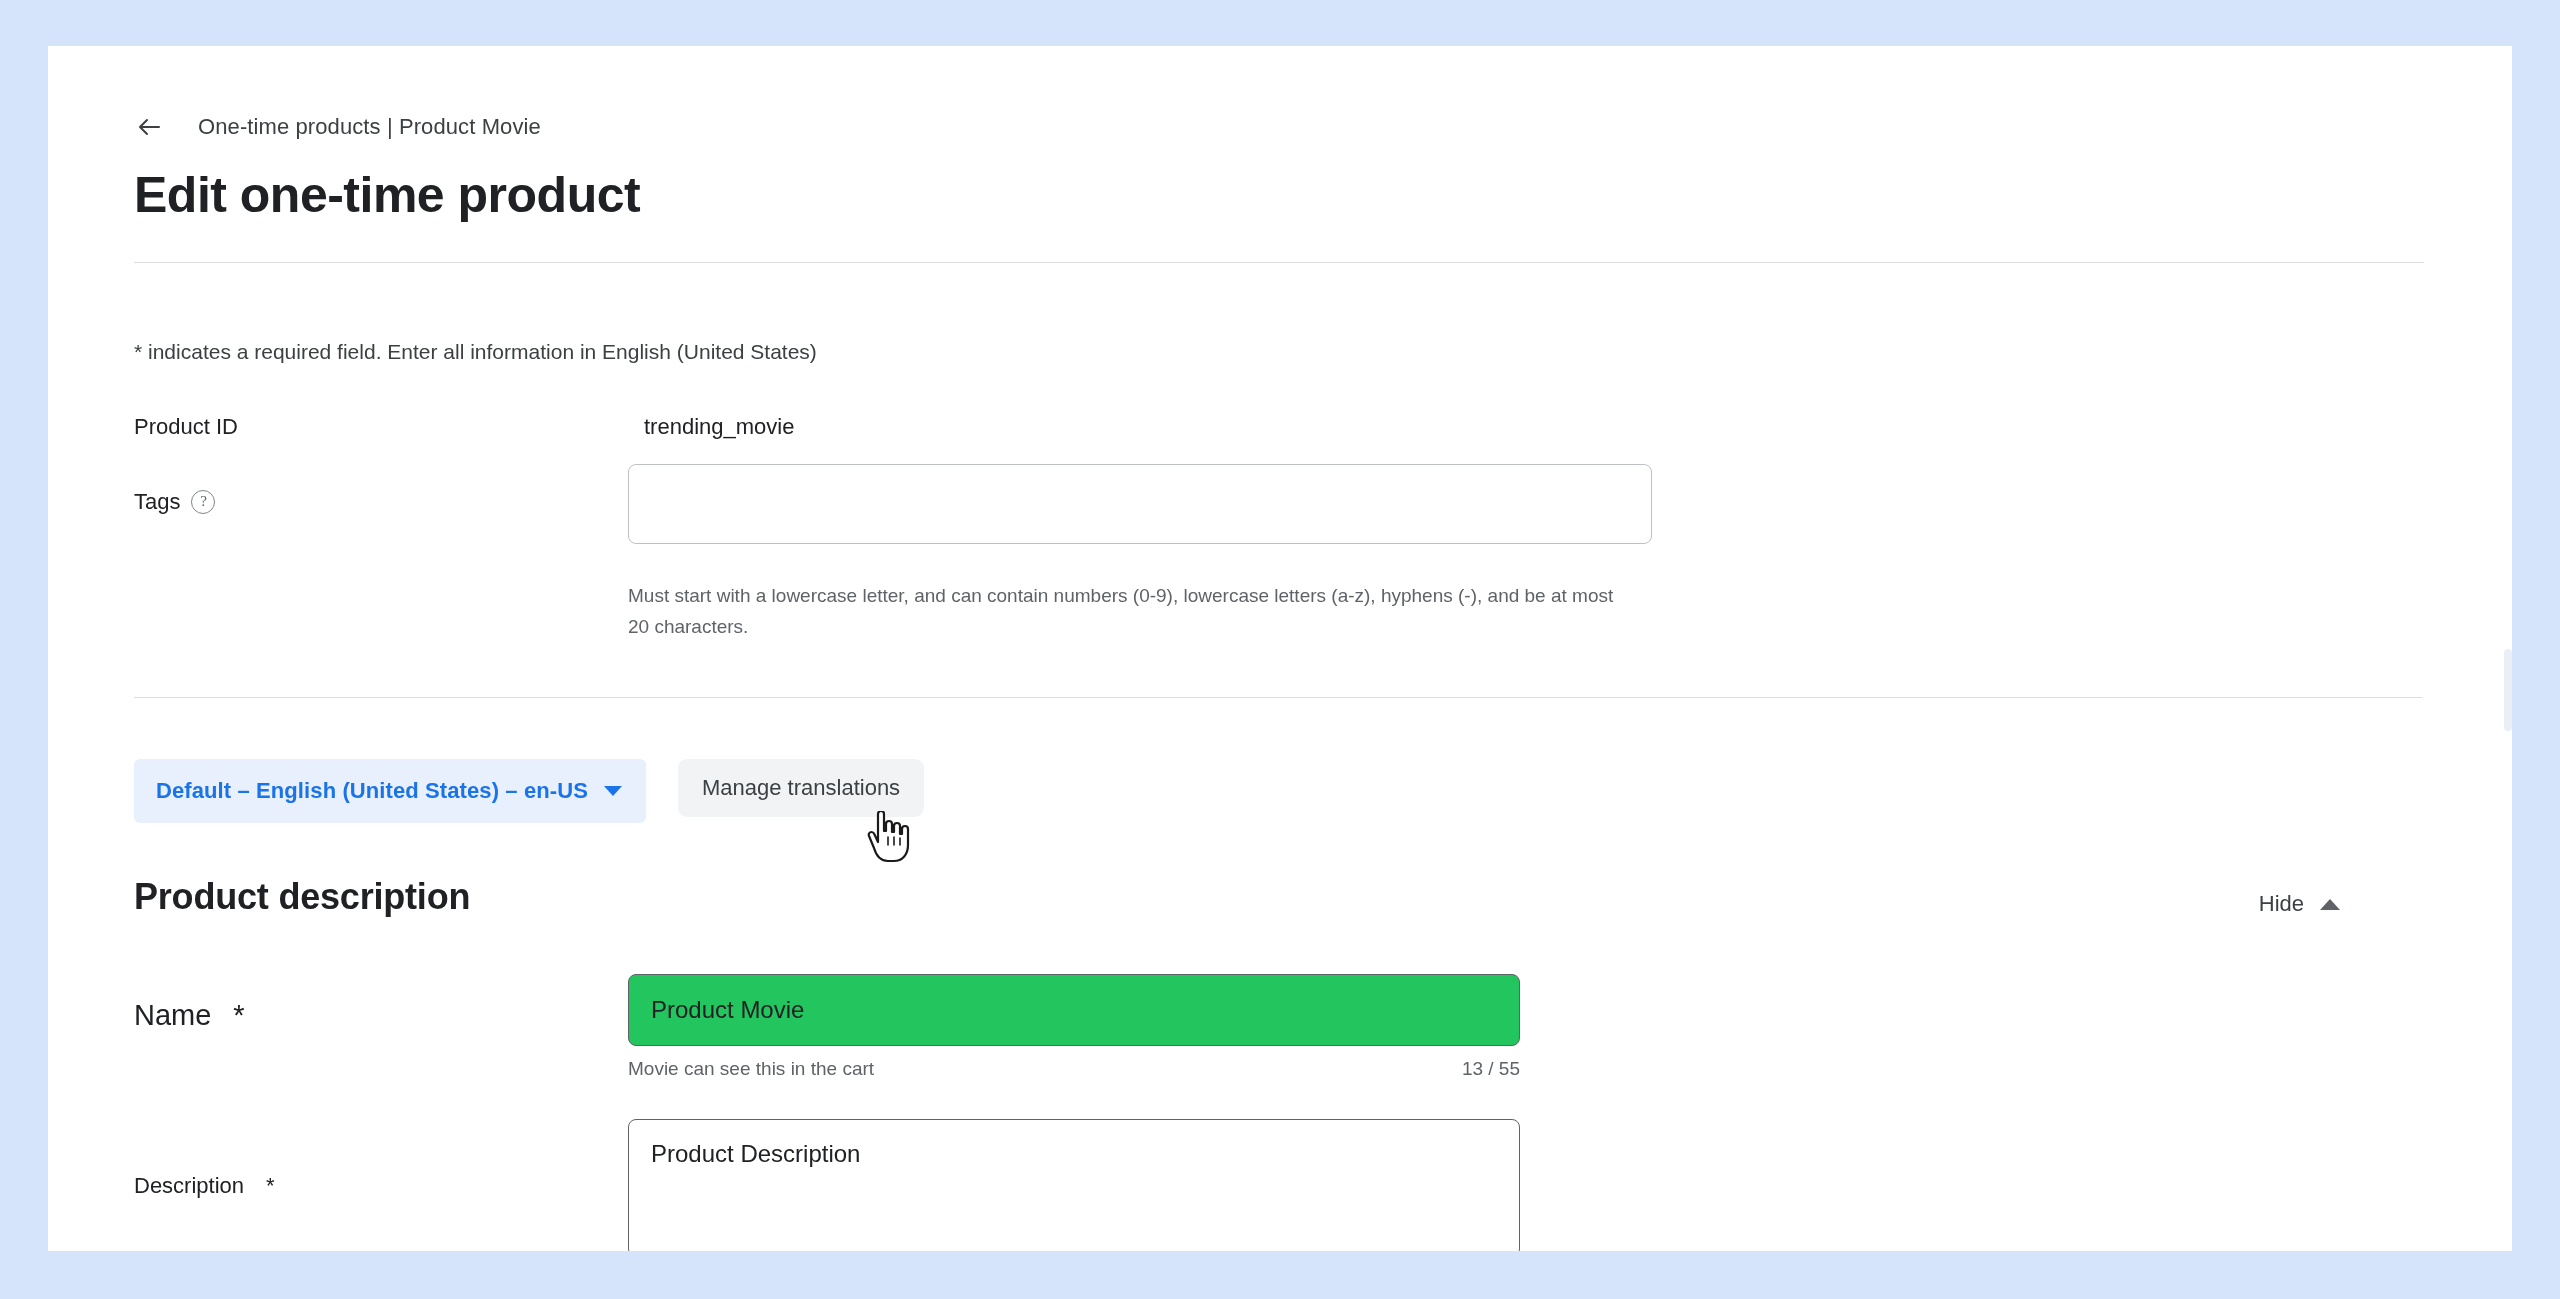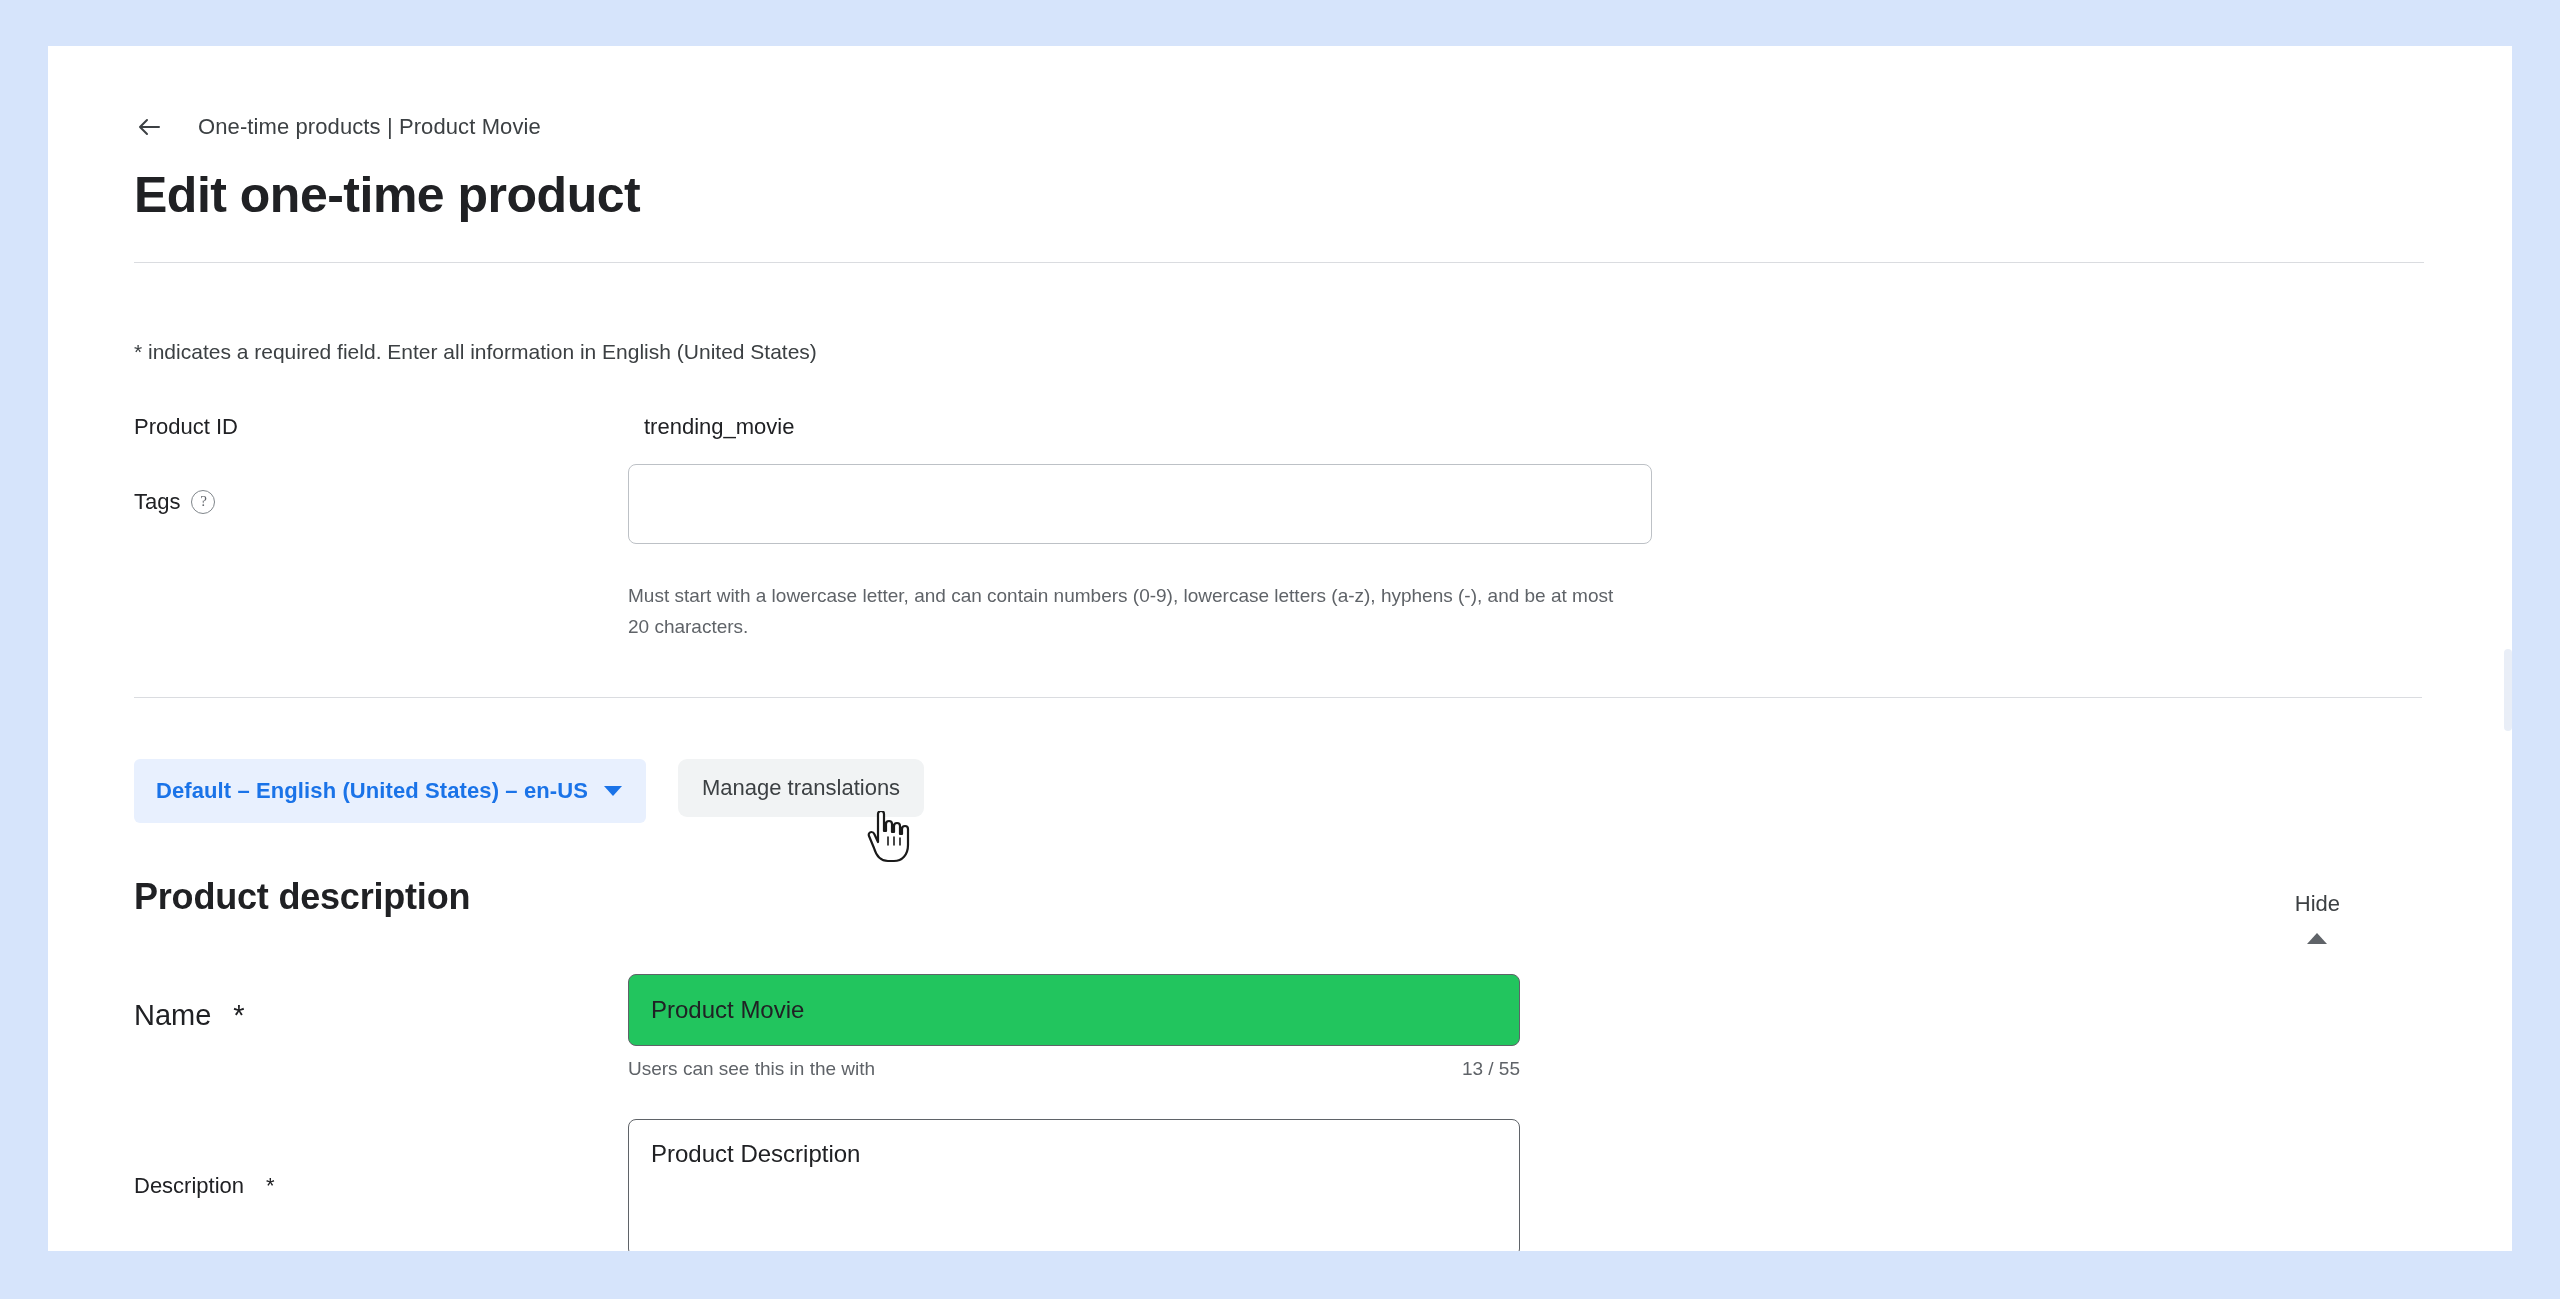--- a/index.html
+++ b/index.html
@@ -218,21 +218,20 @@
   .hide-toggle {
     position: absolute;
     right: 172px;
     top: 845px;
     display: flex;
     align-items: center;
     gap: 16px;
     font-size: 22px;
     color: #3c4043;
     cursor: pointer;
-    flex-direction: column;
   }
   .chev-up {
     width: 0; height: 0;
     border-left: 10px solid transparent;
     border-right: 10px solid transparent;
     border-bottom: 11px solid #5f6368;
   }
 
   
   .label-name {
@@ -365,21 +364,21 @@
     <div class="section-title">Product description</div>
     <div class="hide-toggle">
       <span>Hide</span>
       <span class="chev-up"></span>
     </div>
 
     <div class="label-name">
       <span>Name</span><span class="req-star">*</span>
     </div>
     <input class="name-input" type="text" value="Product Movie" style="">
-    <div class="name-hint">Users can see this in the with</div>
+    <div class="name-hint">Movie can see this in the cart</div>
     <div class="name-counter">13 / 55</div>
 
     <div class="label-desc">
       <span>Description</span><span class="req-star">*</span>
     </div>
     <textarea class="desc-input" style="">Product Description</textarea>
 
     <div class="scroll-nub"></div>
   </div>
 </div>

